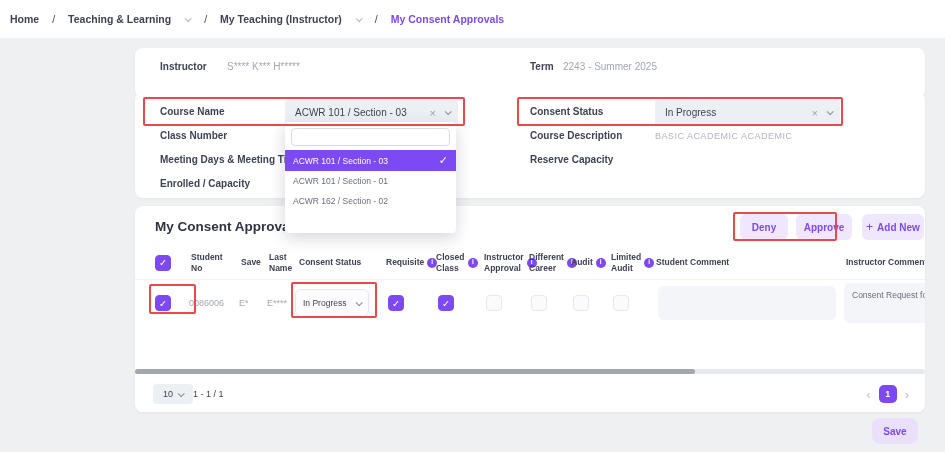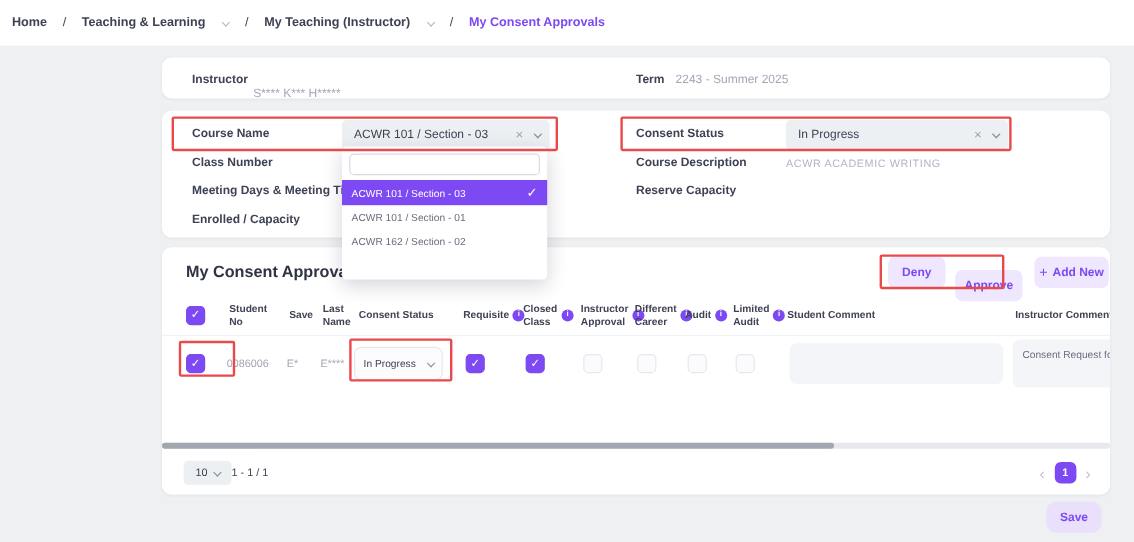--- a/index.html
+++ b/index.html
@@ -13,21 +13,21 @@
 
   
   .topbar{position:absolute;left:0;top:0;width:945px;height:38px;background:#fff;display:flex;align-items:center;padding-left:10px;gap:13px;}
   .bc-item{font-size:10.5px;font-weight:700;color:var(--txt);cursor:pointer;}
   .bc-item.active{color:var(--accent);}
   .bc-sep{font-size:10.5px;color:var(--txt);}
   .chev{display:inline-block;width:5px;height:5px;border-right:1.5px solid #b4b8c2;border-bottom:1.5px solid #b4b8c2;transform:rotate(45deg) translateY(-1px);}
   .bc-chev{margin:0 1px;}
 
   .card{position:absolute;background:#fff;border-radius:8px;box-shadow:0 1px 3px rgba(40,40,60,.05);}
-  .card-info{left:135px;top:48px;width:790px;height:34px;}
+  .card-info{left:135px;top:48px;width:790px;height:50px;}
   .card-form{left:135px;top:92px;width:790px;height:106px;}
   .card-appr{left:135px;top:206px;width:790px;height:206px;overflow:hidden;}
 
   .lbl{font-size:10px;font-weight:700;color:var(--txt);}
   .val{font-size:10px;color:var(--gray);}
   .pos{position:absolute;}
 
   .select{height:25px;border-radius:4px;background:#edf0f3;display:flex;align-items:center;padding:0 8px 0 10px;font-size:10px;color:var(--txt);cursor:pointer;}
   .select .grow{flex:1;}
   .x-icon{color:#9ba0ac;font-size:11px;margin-right:9px;}
@@ -41,21 +41,21 @@
   .dd-options{position:absolute;left:0;top:28px;width:171px;}
   .dd-option{height:20px;display:flex;align-items:center;padding:0 8px;font-size:8.5px;color:#6a6e7c;cursor:pointer;}
   .dd-option span:first-child{flex:1;}
   .dd-option.selected{background:var(--accent);color:#fff;height:21px;}
   .dd-check{color:#fff;font-size:11px;font-weight:700;}
 
   
   .appr-title{position:absolute;left:20px;top:13px;font-size:13.5px;font-weight:800;color:#2f3343;}
   .btn{position:absolute;top:8px;height:26px;border-radius:6px;background:var(--accent-light);color:var(--accent);font-size:10px;font-weight:700;display:flex;align-items:center;justify-content:center;cursor:pointer;border:none;font-family:inherit;}
   .btn-deny{left:605px;width:48px;}
-  .btn-approve{left:661px;width:56px;margin-top:11px;}
+  .btn-approve{left:661px;width:56px;}
   .btn-add{left:727px;width:62px;gap:4px;}
   .plus{font-size:12px;font-weight:400;}
 
   .tgrid{display:grid;grid-template-columns:50px 50px 28px 30px 87px 50px 48px 45px 42px 40px 45px 190px 140px;width:845px;}
   .thead{position:absolute;left:0;top:40px;height:34px;border-bottom:1px solid #f1f2f6;align-items:center;}
   .th{font-size:8.5px;font-weight:700;color:var(--txt);display:flex;align-items:center;gap:3px;padding-left:6px;line-height:1.25;}
   .th-label{max-width:42px;}
   .th:nth-child(5) .th-label,.th:nth-child(12) .th-label,.th:nth-child(13) .th-label{max-width:none;}
   .info-icon{width:10px;height:10px;min-width:10px;border-radius:50%;background:var(--accent);color:#fff;font-size:6.5px;font-weight:700;display:flex;align-items:center;justify-content:center;cursor:pointer;}
   .trow{position:absolute;left:0;top:74px;height:46px;align-items:center;}
@@ -97,21 +97,21 @@
       <span class="chev bc-chev"></span>
       <span class="bc-sep">/</span>
       <span class="bc-item">My Teaching (Instructor)</span>
       <span class="chev bc-chev"></span>
       <span class="bc-sep">/</span>
       <span class="bc-item active">My Consent Approvals</span>
     </div>
 
   <div class="card card-info">
     <span class="pos lbl" style="left:25px;top:13px;">Instructor</span>
-    <span class="pos val" style="left:76px;top:13px;margin-top:12px;">S**** K*** H*****</span>
+    <span class="pos val" style="left:92px;top:13px;">S**** K*** H*****</span>
     <span class="pos lbl" style="left:395px;top:13px;">Term</span>
     <span class="pos val" style="left:428px;top:13px;">2243 - Summer 2025</span>
   </div>
 
   <div class="card card-form">
     <span class="pos lbl" style="left:25px;top:14px;">Course Name</span>
     <div class="pos select" style="left:150px;top:8px;width:173px;">
       <span class="grow">ACWR 101 / Section - 03</span>
       <span class="x-icon">×</span>
       <span class="chev sel-chev"></span>
@@ -120,21 +120,21 @@
     <span class="pos lbl" style="left:25px;top:62px;">Meeting Days &amp; Meeting Times</span>
     <span class="pos lbl" style="left:25px;top:86px;">Enrolled / Capacity</span>
 
     <span class="pos lbl" style="left:395px;top:14px;">Consent Status</span>
     <div class="pos select" style="left:520px;top:8px;width:185px;">
       <span class="grow">In Progress</span>
       <span class="x-icon">×</span>
       <span class="chev sel-chev"></span>
     </div>
     <span class="pos lbl" style="left:395px;top:38px;">Course Description</span>
-    <span class="pos caps" style="left:520px;top:39px;">ACWR ACADEMIC WRITING</span>
+    <span class="pos caps" style="left:520px;top:39px;">BASIC ACADEMIC ACADEMIC</span>
     <span class="pos lbl" style="left:395px;top:62px;">Reserve Capacity</span>
   </div>
 
   <div class="dd-panel">
     <input class="dd-search" value="" style="">
     <div class="dd-options">
         <div class="dd-option selected">
           <span>ACWR 101 / Section - 03</span>
           <span class="dd-check">✓</span>
         </div>

